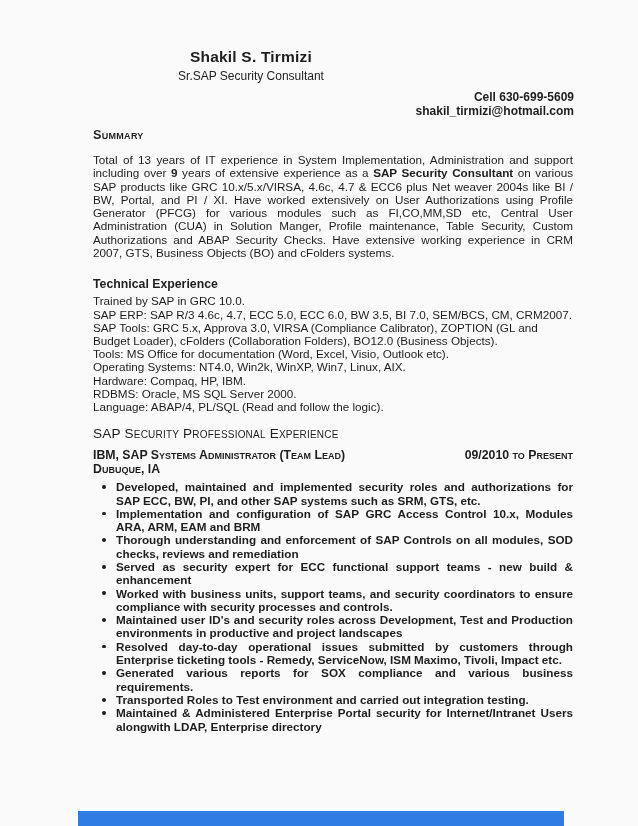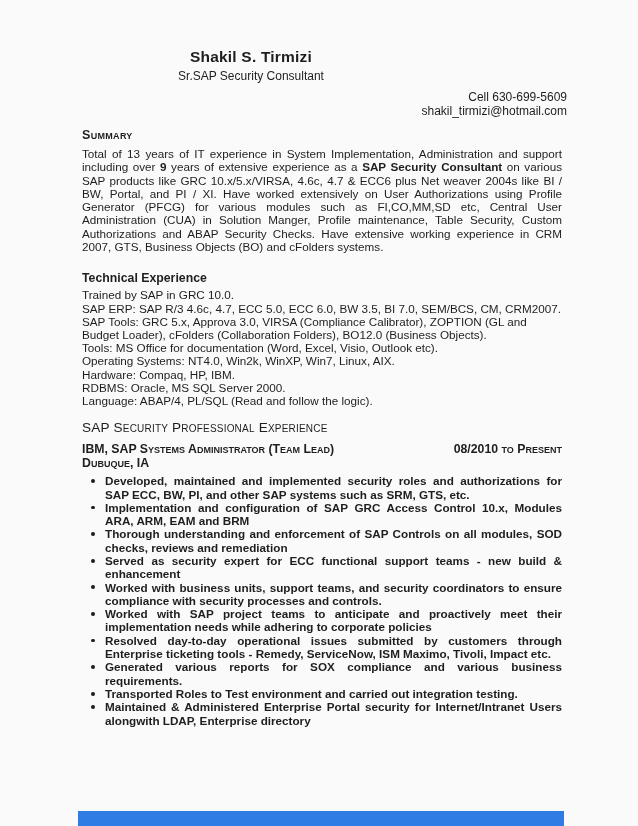--- a/index.html
+++ b/index.html
@@ -11,32 +11,32 @@
     font-family: "Liberation Sans", "DejaVu Sans", sans-serif;
     overflow: hidden;
   }
   .page { position: absolute; inset: 0; }
 
   
   .hdr-center { position: absolute; top: 48px; left: 16px; width: 470px; text-align: center; }
   .name { font-size: 15.5px; font-weight: bold; letter-spacing: 0.2px; }
   .role { font-size: 12px; margin-top: 3px; }
   .contact {
-    position: absolute; top: 91px; right: 71px;
-    text-align: right; font-weight: normal; font-size: 12px; line-height: 13.5px;
+    position: absolute; top: 91px; right: 64px;
+    text-align: right; font-weight: bold; font-size: 12px; line-height: 13.5px;
   }
 
   
-  .content { position: absolute; left: 82px; top: 128px; width: 480px; }
+  .content { position: absolute; left: 93px; top: 128px; width: 480px; }
   .sc { font-variant: small-caps; }
   .h-sec { font-size: 12.6px; font-weight: bold; letter-spacing: 0.3px; line-height: 15px; }
   .h-tech { font-size: 12.3px; font-weight: bold; line-height: 15px; margin-top: 18px; margin-bottom: 2px; }
   .h-main { font-size: 13.6px; font-weight: normal; letter-spacing: 0.2px; line-height: 17px; margin-top: 12px; }
   .body-text { font-size: 11.7px; line-height: 13.3px; }
-  .sum-p { margin-top: 4px; text-align: justify; }
+  .sum-p { margin-top: 10px; text-align: justify; }
   .b { font-weight: bold; }
   .tline { font-size: 11.7px; line-height: 13.2px; }
 
   .jobrow {
     display: flex; justify-content: space-between;
     font-weight: bold; font-size: 12.3px; line-height: 14px;
     font-variant: small-caps; margin-top: 6px;
   }
   .jobloc { font-weight: bold; font-size: 12.3px; line-height: 14px; font-variant: small-caps; }
 
@@ -90,21 +90,21 @@
 
         <div class="tline">RDBMS: Oracle, MS SQL Server 2000.</div>
 
         <div class="tline">Language: ABAP/4, PL/SQL (Read and follow the logic).</div>
       </div>
 
     <div class="h-main sc">SAP Security Professional Experience</div>
 
     <div class="jobrow">
       <span>IBM, SAP Systems Administrator (Team Lead)</span>
-      <span>08/2010 to Present</span>
+      <span>09/2010 to Present</span>
     </div>
     <div class="jobloc">Dubuque, IA</div>
 
     <div class="bullets">
 
         <div class="bullet">
           <span class="dot"></span>
           <span>Developed, maintained and implemented security roles and authorizations for SAP ECC, BW, PI, and other SAP systems such as SRM, GTS, etc.</span>
         </div>
 
@@ -121,26 +121,26 @@
         <div class="bullet">
           <span class="dot"></span>
           <span>Served as security expert for ECC functional support teams - new build &amp; enhancement</span>
         </div>
 
         <div class="bullet">
           <span class="dot"></span>
           <span>Worked with business units, support teams, and security coordinators to ensure compliance with security processes and controls.</span>
         </div>
 
+        <div class="bullet">
+          <span class="dot"></span>
+          <span>Maintained user ID's and security roles across Development, Test and Production environments in productive and project landscapes</span>
+        </div>
 
 
-        <div class="bullet">
-          <span class="dot"></span>
-          <span>Worked with SAP project teams to anticipate and proactively meet their implementation needs while adhering to corporate policies</span>
-        </div>
 
         <div class="bullet">
           <span class="dot"></span>
           <span>Resolved day-to-day operational issues submitted by customers through Enterprise ticketing tools - Remedy, ServiceNow, ISM Maximo, Tivoli, Impact etc.</span>
         </div>
 
         <div class="bullet">
           <span class="dot"></span>
           <span>Generated various reports for SOX compliance and various business requirements.</span>
         </div>

